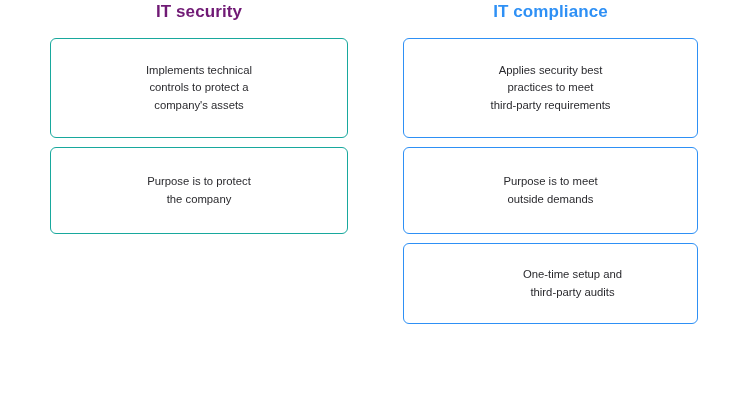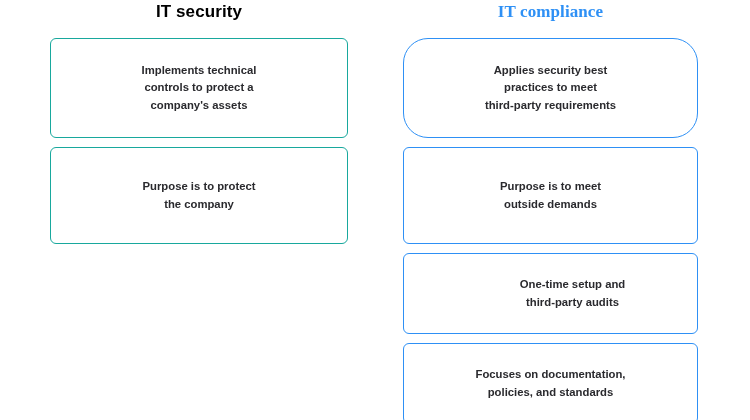--- a/index.html
+++ b/index.html
@@ -31,21 +31,21 @@
     top: 1px;
     height: 22px;
     line-height: 22px;
     text-align: center;
     font-size: 17px;
     font-weight: bold;
     letter-spacing: 0.1px;
     white-space: nowrap;
   }
   .col-header.left  { left: 50px;  width: 298px; }
-  .col-header.right { left: 403px; width: 295px; font-family: Liberation Serif, serif; }
+  .col-header.right { left: 403px; width: 295px; }
 
   
   .column {
     position: absolute;
     top: 38px;
   }
   .column.left  { left: 50px;  width: 298px; }
   .column.right { left: 403px; width: 295px; }
 
   .card {
@@ -57,39 +57,39 @@
     background: #ffffff;
     display: flex;
     align-items: center;
     justify-content: center;
     text-align: center;
     margin-bottom: 9px;
   }
   .card:last-child { margin-bottom: 0; }
 
   .card.r1 { height: 100px; }
-  .card.r2 { height: 97px; }
+  .card.r2 { height: 87px; }
   .card.r3 { height: 81px; }
   .card.r4 { height: 81px; }
 
   .card-text {
     font-size: 11.3px;
-    font-weight: bold;
+    font-weight: normal;
     line-height: 17.5px;
     color: #2a2a2e;
     white-space: pre-line;
     padding: 0 10px;
   }
 </style>
 </head>
 <body style="background: rgb(255, 255, 255);">
 
 <div class="canvas">
 
-  <div class="col-header left" style="color: #000000;">IT security</div>
+  <div class="col-header left" style="color: #701a75;">IT security</div>
 
   <div class="col-header right" style="color: rgb(46, 144, 245);">IT compliance</div>
 
   <div class="column left">
 
     <div class="card r1" style="border-color: rgb(24, 168, 157);">
       <span class="card-text">Implements technical
 controls to protect a
 company's assets</span>
     </div>
@@ -98,36 +98,32 @@
       <span class="card-text">Purpose is to protect
 the company</span>
     </div>
 
 
 
   </div>
 
   <div class="column right">
 
-    <div class="card r1" style="border-color: rgb(46, 144, 245); border-radius: 25px;">
+    <div class="card r1" style="border-color: rgb(46, 144, 245);">
       <span class="card-text">Applies security best
 practices to meet
 third-party requirements</span>
     </div>
 
     <div class="card r2" style="border-color: rgb(46, 144, 245);">
       <span class="card-text">Purpose is to meet
 outside demands</span>
     </div>
 
     <div class="card r3" style="border-color: rgb(46, 144, 245); padding-left: 44px;">
       <span class="card-text">One-time setup and
 third-party audits</span>
     </div>
 
-    <div class="card r4" style="border-color: rgb(46, 144, 245);">
-      <span class="card-text">Focuses on documentation,
-policies, and standards</span>
-    </div>
 
   </div>
 
 </div>
 
 </body></html>

